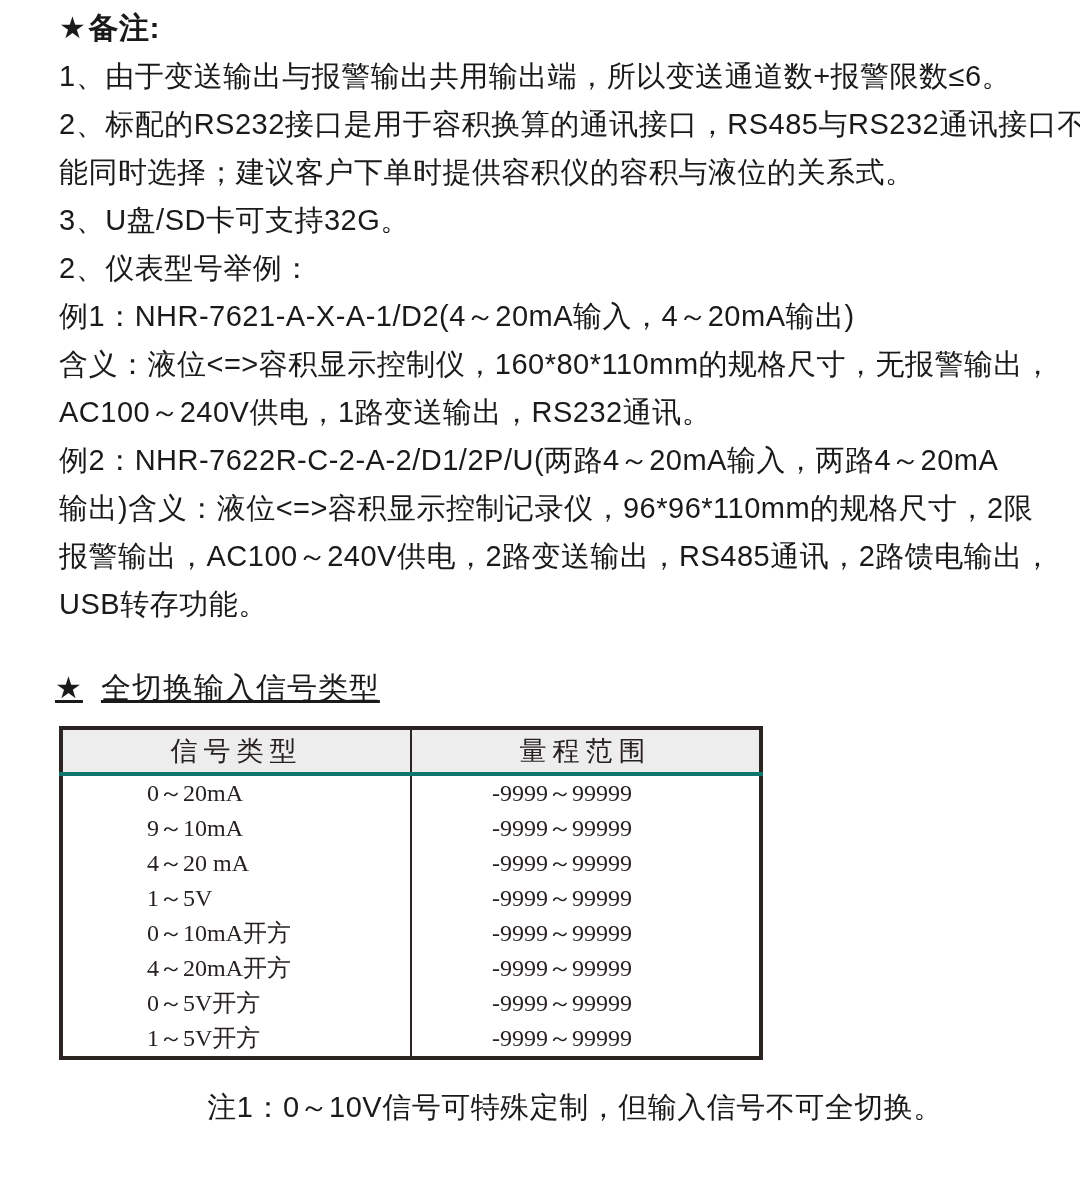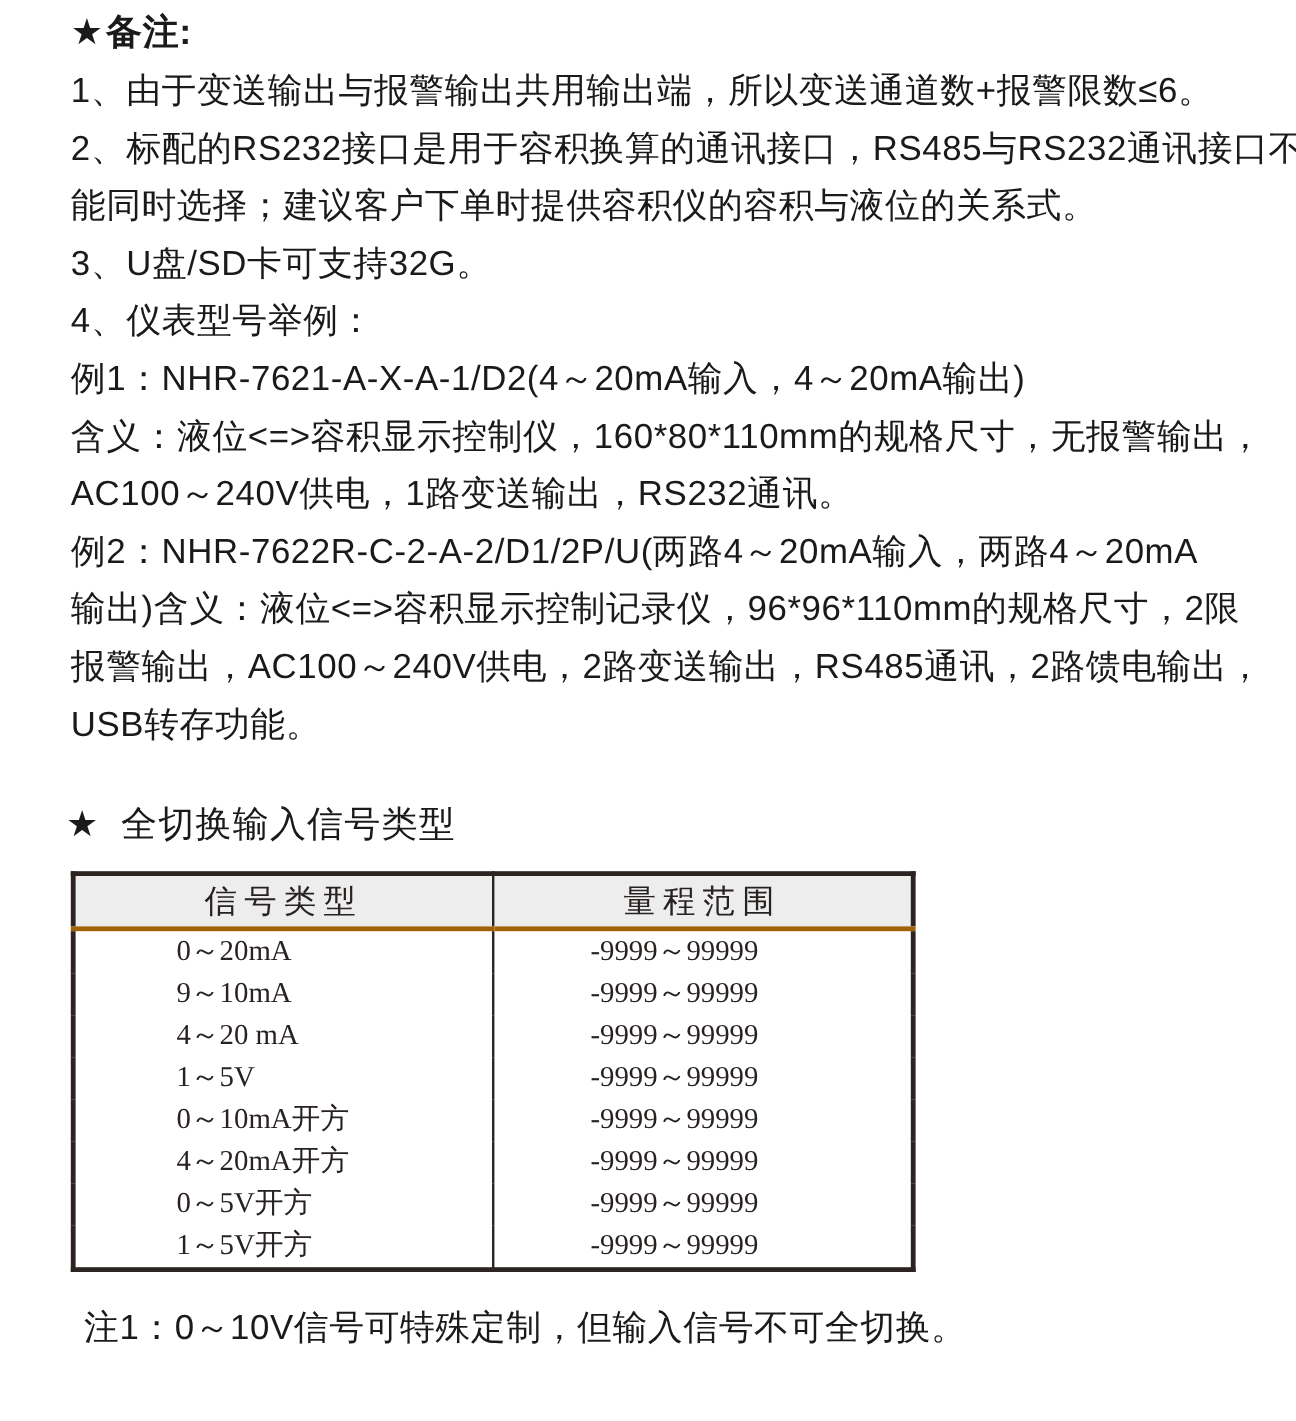--- a/index.html
+++ b/index.html
@@ -33,37 +33,38 @@
   .remark-title .star {
     margin-right: 2px;
   }
   .section-title {
     margin-top: 36px;
     font-size: 30px;
     line-height: 48px;
     font-weight: 500;
     letter-spacing: 1px;
     margin-left: -4px;
+    text-decoration: underline;
   }
   .section-title .star {
     margin-right: 18px;
   }
   table.sig-table {
     margin-top: 14px;
     border-collapse: collapse;
     table-layout: fixed;
     width: 700px;
     border: 4px solid #2b2422;
     font-family: "Liberation Serif", "DejaVu Serif", serif;
     color: #272120;
   }
   table.sig-table th {
     height: 42px;
     background: #ededed;
-    border-bottom: 4px solid #a16207;
+    border-bottom: 4px solid #0f766e;
     font-size: 27px;
     font-weight: 500;
     letter-spacing: 6px;
     text-align: center;
     padding: 0;
   }
   table.sig-table th.col-range,
   table.sig-table td.col-range {
     border-left: 2px solid #2b2422;
   }
@@ -77,37 +78,38 @@
   table.sig-table td.col-signal { padding-left: 84px; }
   table.sig-table td.col-range  { padding-left: 80px; }
   .footnote {
     margin-top: 25px;
     margin-left: 11px;
     font-size: 29px;
     line-height: 44px;
     font-weight: 500;
     letter-spacing: 0.5px;
     white-space: nowrap;
+    text-align: center;
   }
 </style>
 </head>
 <body>
 
 <div class="doc">
 
   <div class="remark-title">
     <span class="star">★</span><span>备注:</span>
   </div>
 
   <div>
       <div class="line">1、由于变送输出与报警输出共用输出端，所以变送通道数+报警限数≤6。</div>
       <div class="line">2、标配的RS232接口是用于容积换算的通讯接口，RS485与RS232通讯接口不</div>
       <div class="line">能同时选择；建议客户下单时提供容积仪的容积与液位的关系式。</div>
       <div class="line">3、U盘/SD卡可支持32G。</div>
-      <div class="line">4、仪表型号举例：</div>
+      <div class="line">2、仪表型号举例：</div>
       <div class="line">例1：NHR-7621-A-X-A-1/D2(4～20mA输入，4～20mA输出)</div>
       <div class="line">含义：液位&lt;=&gt;容积显示控制仪，160*80*110mm的规格尺寸，无报警输出，</div>
       <div class="line">AC100～240V供电，1路变送输出，RS232通讯。</div>
       <div class="line">例2：NHR-7622R-C-2-A-2/D1/2P/U(两路4～20mA输入，两路4～20mA</div>
       <div class="line">输出)含义：液位&lt;=&gt;容积显示控制记录仪，96*96*110mm的规格尺寸，2限</div>
       <div class="line">报警输出，AC100～240V供电，2路变送输出，RS485通讯，2路馈电输出，</div>
       <div class="line">USB转存功能。</div>
     </div>
 
   <div class="section-title">

